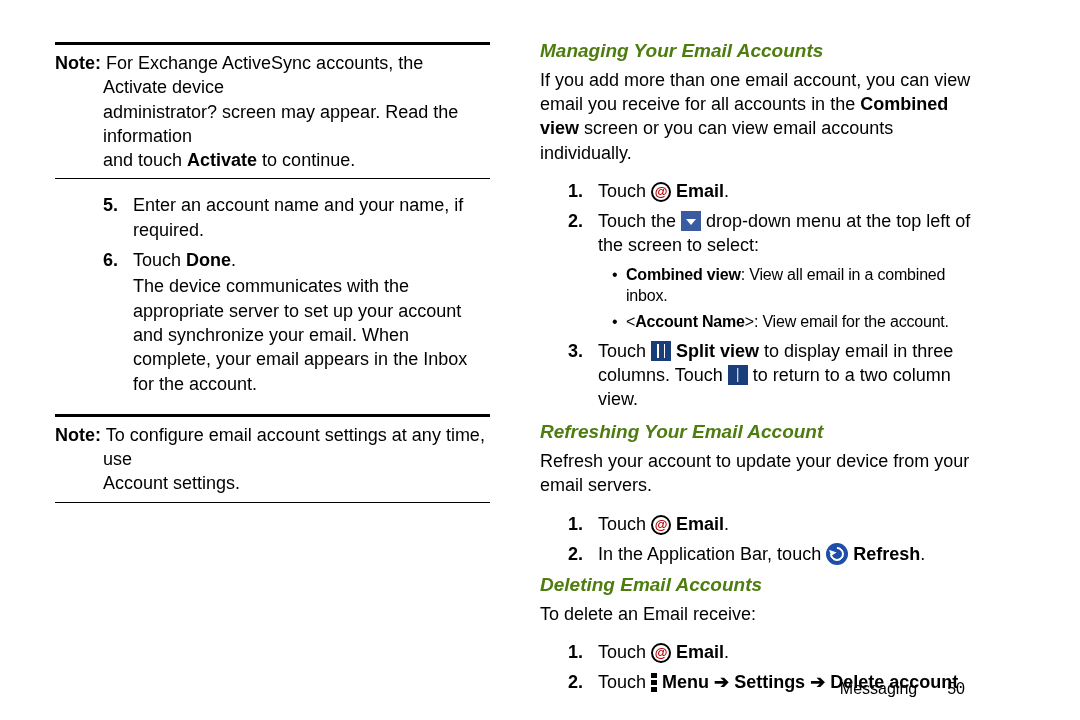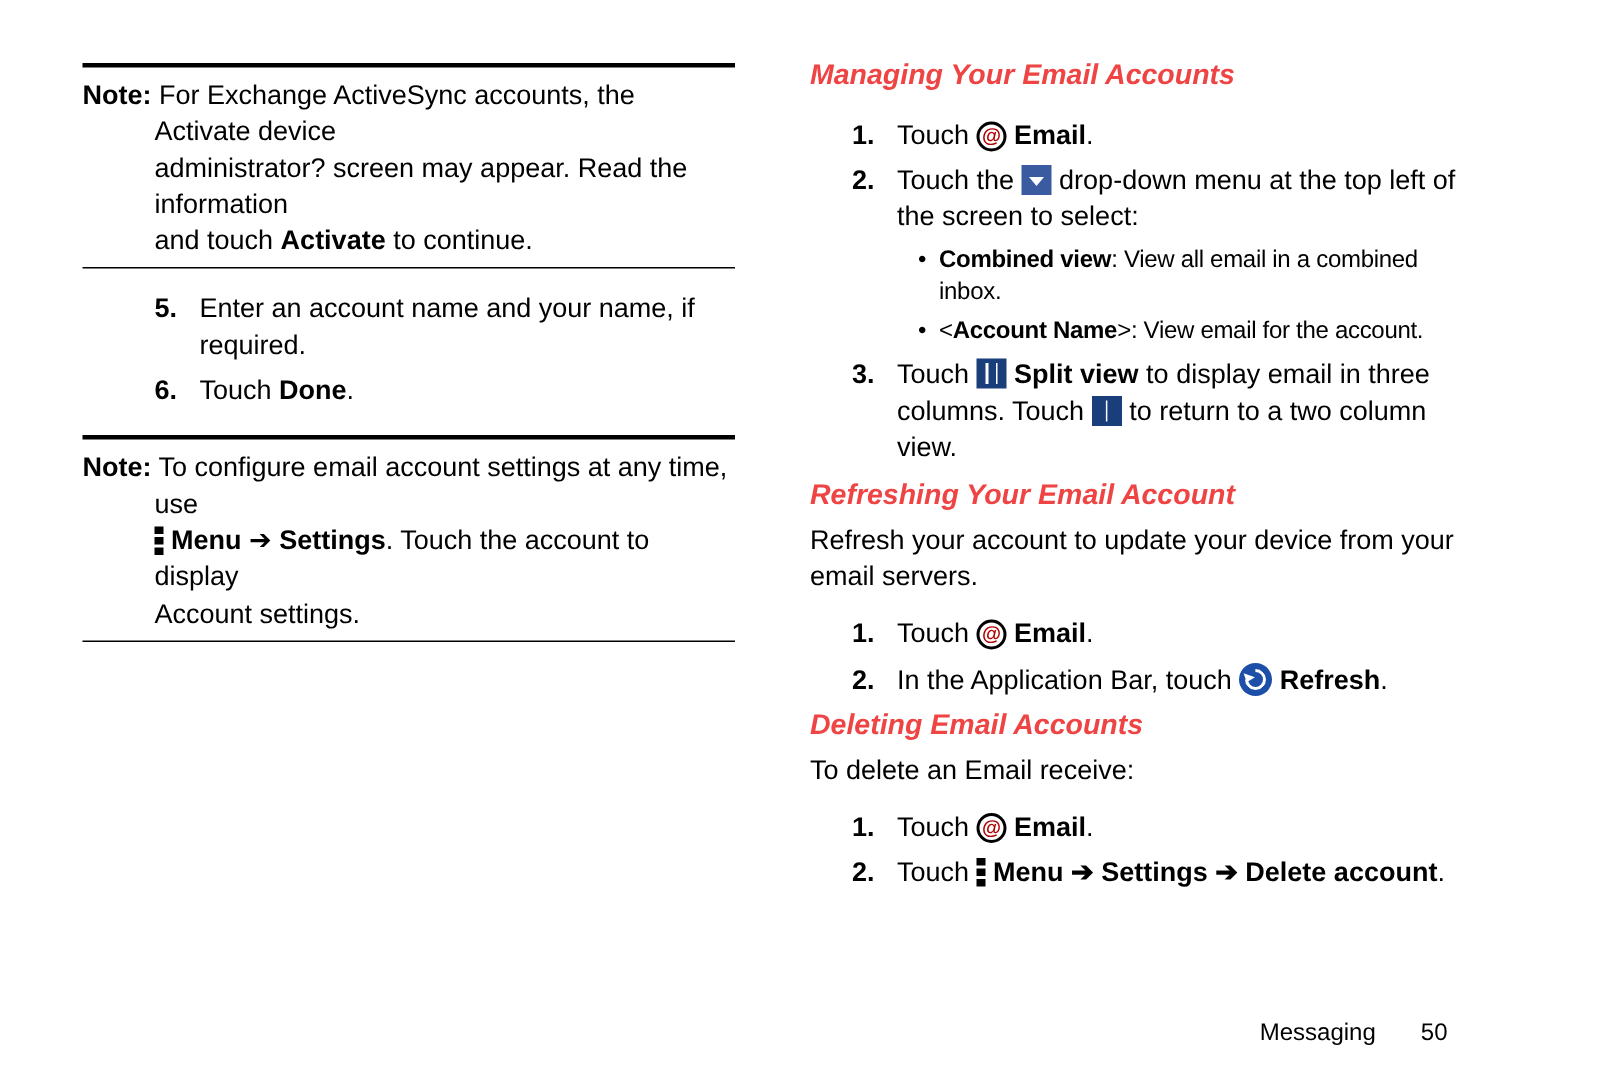--- a/index.html
+++ b/index.html
@@ -39,21 +39,21 @@
   ol.steps { list-style: none; padding: 0 0 0 48px; margin: 14px 0 0 0; }
   ol.steps > li { position: relative; padding-left: 30px; margin-bottom: 6px; }
   ol.steps > li > .num { position: absolute; left: 0; top: 0; font-weight: bold; }
 
   .sub { margin-top: 2px; }
 
   .section-h {
     font-family: Arial, Helvetica, sans-serif;
     font-weight: bold;
     font-style: italic;
-    color: #ef4444;
+    color: #4d7c0f;
     font-size: 19px;
     margin: 0 0 4px 0;
   }
 
   ul.bullets { list-style: none; padding-left: 14px; margin: 6px 0 6px 0; }
   ul.bullets > li { position: relative; padding-left: 14px; margin-bottom: 4px; font-size: 16px; }
   ul.bullets > li::before { content: "•"; position: absolute; left: 0; top: 0; }
 
   .cond { font-family: "Arial Narrow", Arial, sans-serif; font-stretch: condensed; letter-spacing: -0.2px; }
 
@@ -197,38 +197,38 @@
     <ol class="steps">
       <li>
         <span class="num">5.</span>
         <span>Enter an account name and your name, if required.</span>
       </li>
       <li>
         <span class="num">6.</span>
         <span>
           <span>Touch </span><b>Done</b><span>.</span>
         </span>
+        <div class="sub">The device communicates with the appropriate server to set up your account and synchronize your email. When complete, your email appears in the Inbox for the account.</div>
       </li>
     </ol>
 
     <hr class="rule-heavy" style="margin-top:18px">
     <div class="note-block hang-88">
       <span class="note-label">Note:</span>
       <span>To configure email account settings at any time, use</span>
     </div>
-    <div class="hang-88b">
-      <span class="ico ico-menu"></span>
-      <b>Menu</b><span> ➔ </span><b>Settings</b><span>. Touch the account to display</span>
-    </div>
     <div class="hang-88b">Account settings.</div>
     <hr class="rule-light">
   </div>
 
   <div class="col col-right">
     <div class="section-h">Managing Your Email Accounts</div>
+    <div>
+      <span>If you add more than one email account, you can view email you receive for all accounts in the </span><b>Combined view</b><span> screen or you can view email accounts individually.</span>
+    </div>
 
     <ol class="steps" style="padding-left:28px">
       <li>
         <span class="num">1.</span>
         <span>Touch </span><span class="ico ico-at"></span><b> Email</b><span>.</span>
       </li>
       <li>
         <span class="num">2.</span>
         <span>Touch the </span><span class="ico ico-dd"></span><span> drop-down menu at the top left of the screen to select:</span>
         <ul class="bullets">

